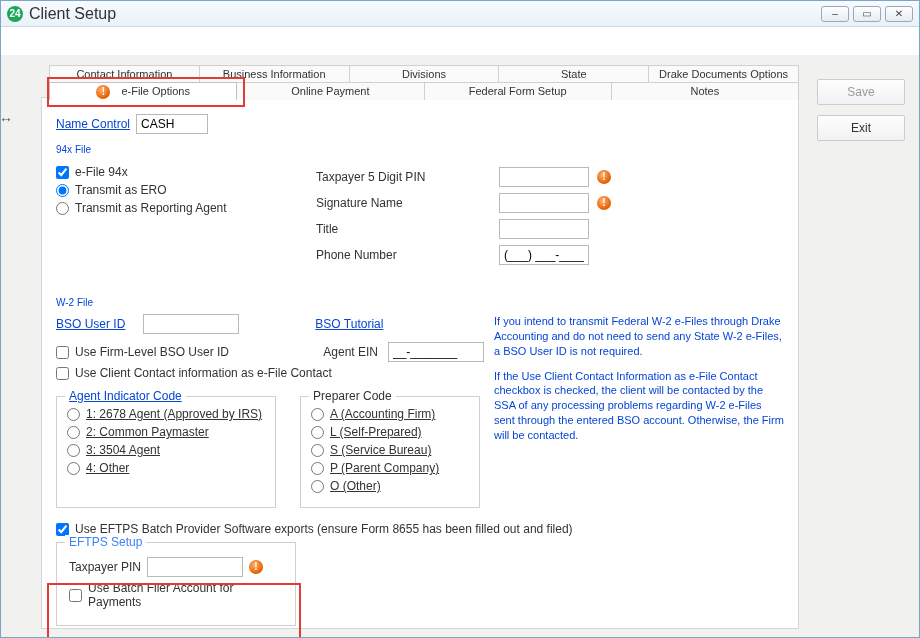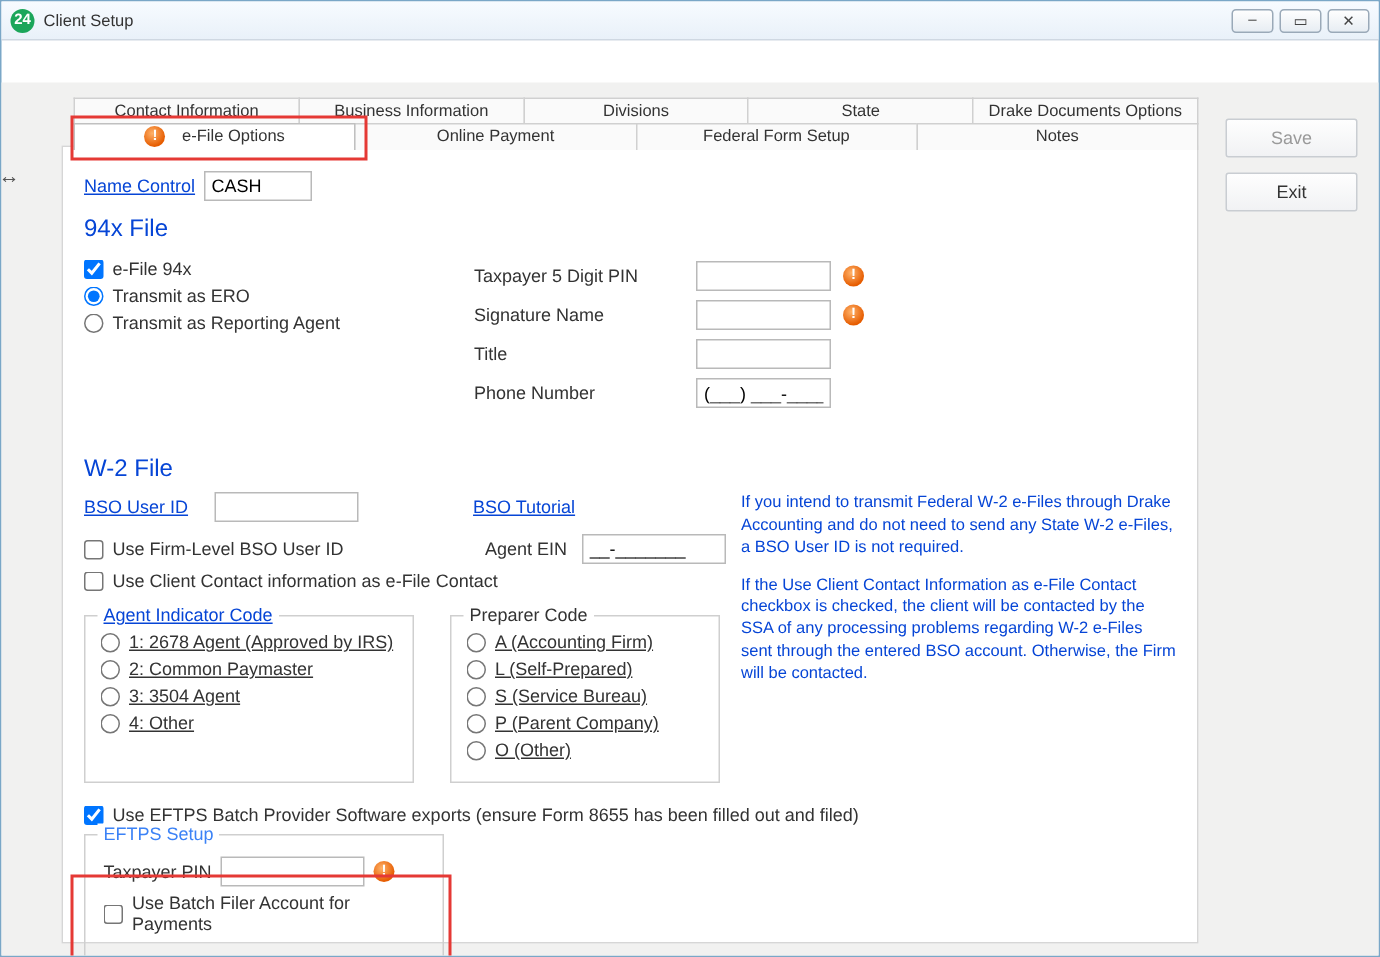--- a/index.html
+++ b/index.html
@@ -23,21 +23,21 @@
     border-bottom:1px solid #cfd8e2;
     display:flex; align-items:center;
     padding:0 6px;
     gap:6px;
   }
   .titlebar .app-icon {
     width:16px;height:16px;border-radius:50%;
     background:#1ba65a;color:#fff;font-size:10px;font-weight:bold;
     display:flex;align-items:center;justify-content:center;
   }
-  .titlebar .title { font-size:11px; color:#333; }
+  .titlebar .title { font-size:16px; color:#333; }
   .win-controls { margin-left:auto; display:flex; gap:4px; }
   .win-btn {
     width:28px;height:16px;border:1px solid #9aa9b8;border-radius:3px;
     background:linear-gradient(#fefefe,#e7edf3);
     display:flex;align-items:center;justify-content:center;font-size:10px;color:#444;
     cursor:default;
   }
   .content {
     flex:1;
     position:relative;
@@ -108,25 +108,25 @@
   .link {
     color:#0645d6; text-decoration:underline; cursor:default;
   }
   .row { display:flex; align-items:center; gap:6px; }
   .name-control-row { margin-top:6px; }
   .txt {
     height:20px;border:1px solid #b9b9b9;background:#fff;font-size:12px;padding:1px 4px;
   }
   .txt.small { width:72px; }
   .txt.med   { width:96px; }
-  .txt.wide  { width:90px; }
+  .txt.wide  { width:90px;margin-left:35px; }
   .group {
     border:none; margin:0; padding:0;
   }
-  .group-title { color:#0645d6; font-size:16px; margin:10px 0 6px; }
+  .group-title { color:#0645d6; font-size:10px; margin:10px 0 6px; }
   .chk, .rad { display:flex; align-items:center; gap:6px; margin:4px 0; font-size:12px;}
   .chk input, .rad input { margin:0; }
   .sec94x {
     display:flex; gap:60px; margin-top:2px;
   }
   .sec94x .col1 { width:200px; }
   .sec94x .col2 .fld { display:flex; align-items:center; gap:8px; margin:6px 0;}
   .sec94x .col2 .lbl { width:140px; }
   .warn {
     width:14px;height:14px;border-radius:50%;

